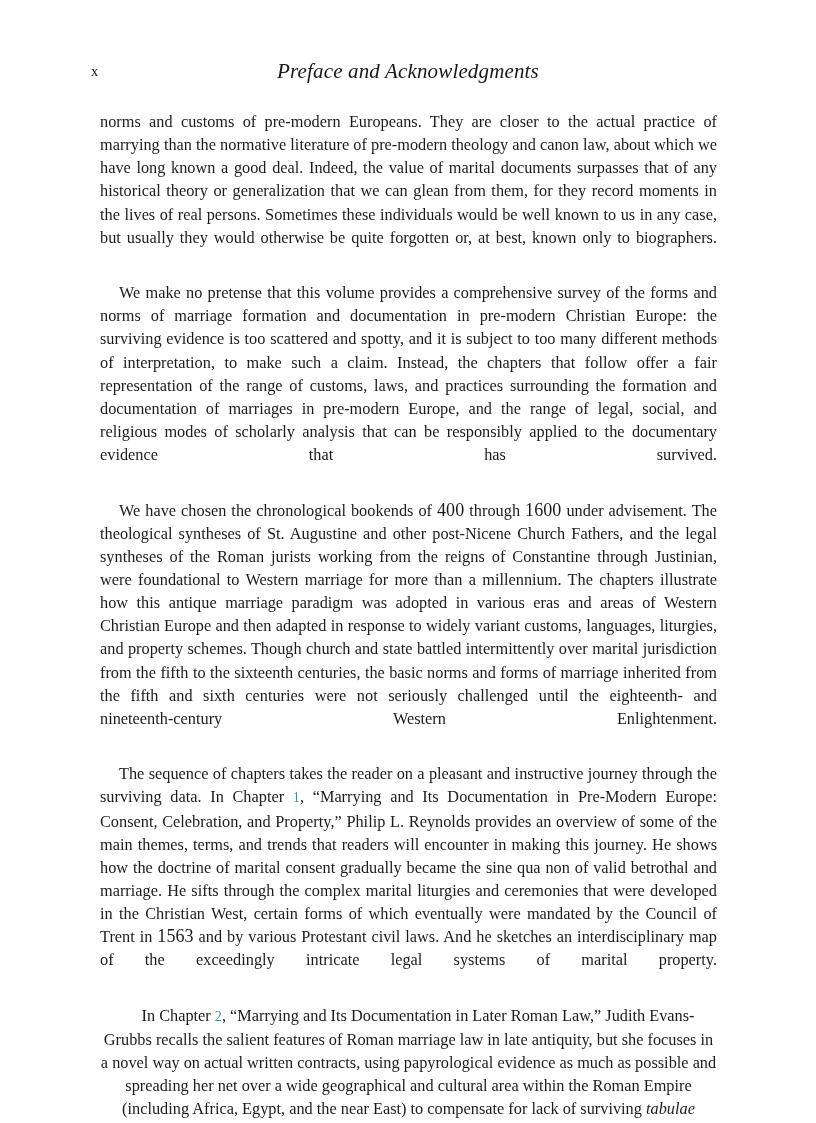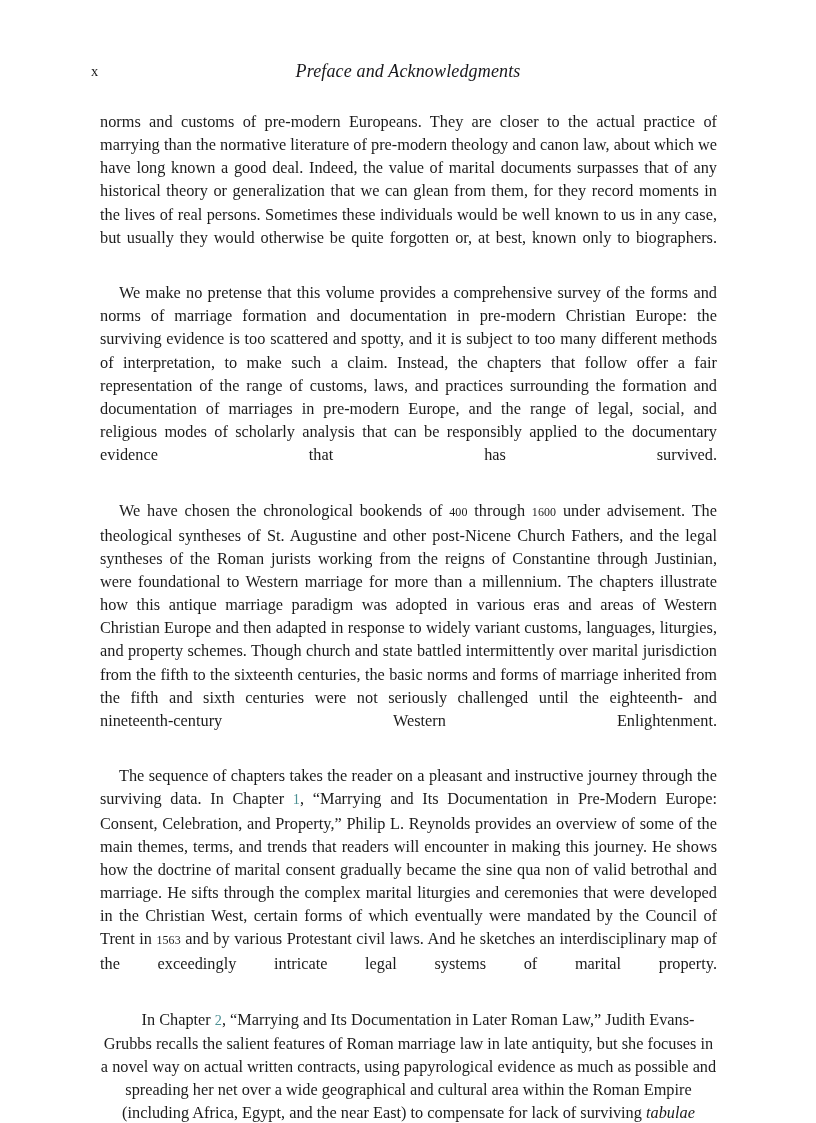--- a/index.html
+++ b/index.html
@@ -44,21 +44,21 @@
     color: #1a1a1a;
     letter-spacing: 0.3px;
   }
   .head-title {
     position: absolute;
     left: 0;
     top: 0;
     width: 634px;
     text-align: center;
     font-style: italic;
-    font-size: 18px;
+    font-size: 21px;
     line-height: 26px;
     color: #18181b;
     letter-spacing: 0.15px;
   }
 
   
   .textblock {
     position: absolute;
     left: 91px;
     top: 101px;
@@ -90,21 +90,21 @@
     display: inline-block;
     width: 100%;
   }
 
   .chapref {
     color: #4a8f93;
     font-size: 14.2px;
   }
 
   .oldstyle {
-    font-size: 12px;
+    font-size: 18px;
     letter-spacing: 0.1px;
   }
 
   em, .ital {
     font-style: italic;
   }
 </style>
 </head>
 <body>
 

